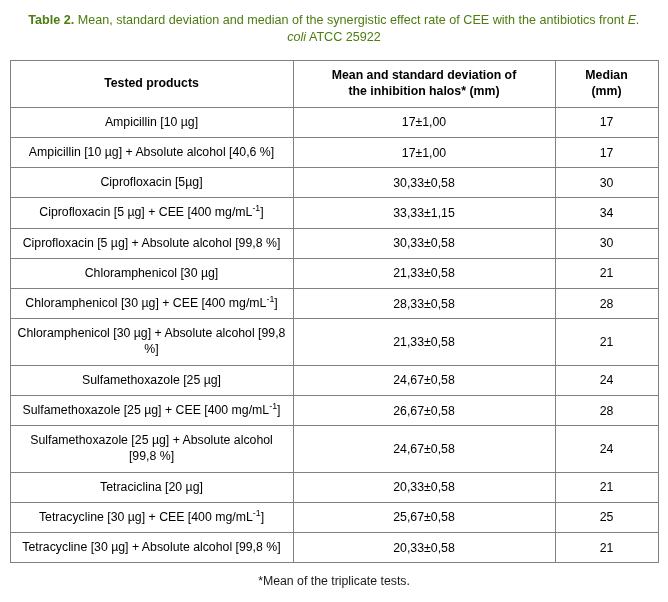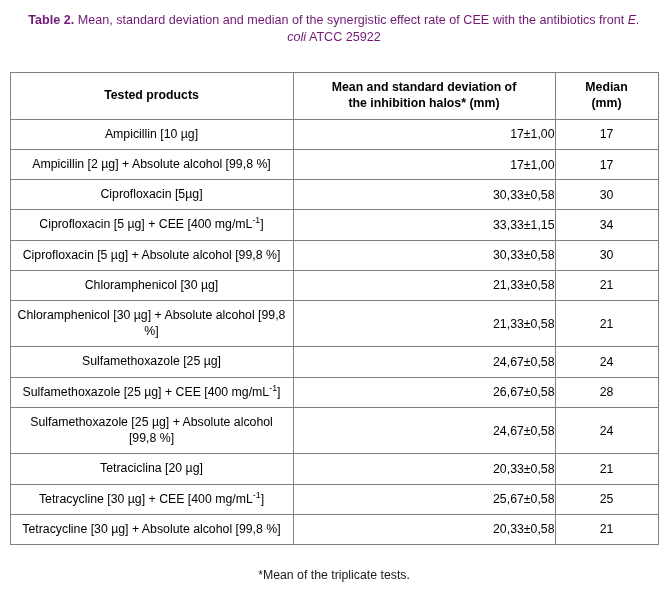--- a/index.html
+++ b/index.html
@@ -20,32 +20,32 @@
     box-sizing: border-box;
     padding: 10px 8px 4px 8px;
     display: flex;
     flex-direction: column;
   }
   .caption {
     text-align: center;
     font-size: 12.6px;
     line-height: 1.34;
     margin: 2px 18px 10px 18px;
-    color: #701a75;
+    color: #4d7c0f;
   }
   .caption .label {
     font-weight: bold;
   }
   .caption .ital {
     font-style: italic;
   }
   table.data {
     border-collapse: collapse;
     width: 648px;
-    margin: 16px auto;
+    margin: 4px auto;
     table-layout: fixed;
     font-size: 12.3px;
   }
   table.data th,
   table.data td {
     border: 1px solid #808080;
     vertical-align: middle;
   }
   table.data thead th {
     text-align: center;
@@ -56,21 +56,21 @@
   col.c-prod { width: 283px; }
   col.c-mean { width: 262px; }
   col.c-med  { width: 103px; }
 
   table.data tbody td.prod {
     text-align: center;
     padding: 6px 7px 7px 7px;
     line-height: 1.32;
   }
   table.data tbody td.mean {
-    text-align: right;
+    text-align: center;
     padding: 6px 0;
   }
   table.data tbody td.med {
     text-align: center;
     padding: 6px 0;
   }
   .footnote {
     text-align: center;
     font-size: 12.3px;
     margin-top: 7px;
@@ -110,21 +110,21 @@
         </th>
       </tr>
     </thead>
     <tbody id="table-body">
         <tr>
           <td class="prod"><span>Ampicillin [10 µg]</span></td>
           <td class="mean">17±1,00</td>
           <td class="med">17</td>
         </tr>
         <tr>
-          <td class="prod"><span>Ampicillin [2 µg] + Absolute alcohol [99,8 %]</span></td>
+          <td class="prod"><span>Ampicillin [10 µg] + Absolute alcohol [40,6 %]</span></td>
           <td class="mean">17±1,00</td>
           <td class="med">17</td>
         </tr>
         <tr>
           <td class="prod"><span>Ciprofloxacin [5µg]</span></td>
           <td class="mean">30,33±0,58</td>
           <td class="med">30</td>
         </tr>
         <tr>
           <td class="prod"><span>Ciprofloxacin [5 µg] + CEE [400 mg/mL</span><sup>-1</sup><span>]</span></td>
@@ -133,20 +133,25 @@
         </tr>
         <tr>
           <td class="prod"><span>Ciprofloxacin [5 µg] + Absolute alcohol [99,8 %]</span></td>
           <td class="mean">30,33±0,58</td>
           <td class="med">30</td>
         </tr>
         <tr>
           <td class="prod"><span>Chloramphenicol [30 µg]</span></td>
           <td class="mean">21,33±0,58</td>
           <td class="med">21</td>
+        </tr>
+        <tr>
+          <td class="prod"><span>Chloramphenicol [30 µg] + CEE [400 mg/mL</span><sup>-1</sup><span>]</span></td>
+          <td class="mean">28,33±0,58</td>
+          <td class="med">28</td>
         </tr>
         <tr>
           <td class="prod"><span>Chloramphenicol [30 µg] + Absolute alcohol [99,8 %]</span></td>
           <td class="mean">21,33±0,58</td>
           <td class="med">21</td>
         </tr>
         <tr>
           <td class="prod"><span>Sulfamethoxazole [25 µg]</span></td>
           <td class="mean">24,67±0,58</td>
           <td class="med">24</td>

